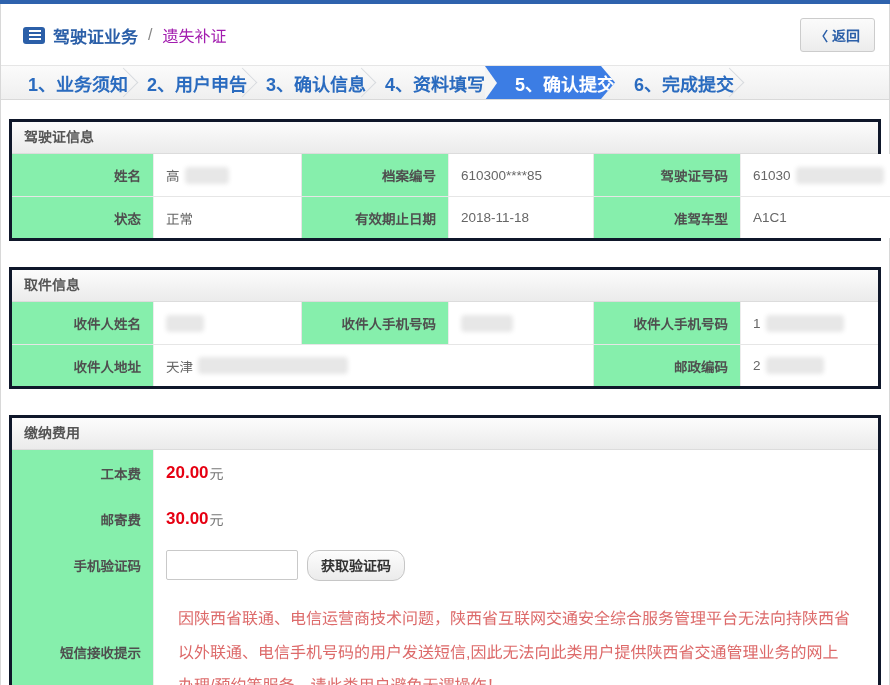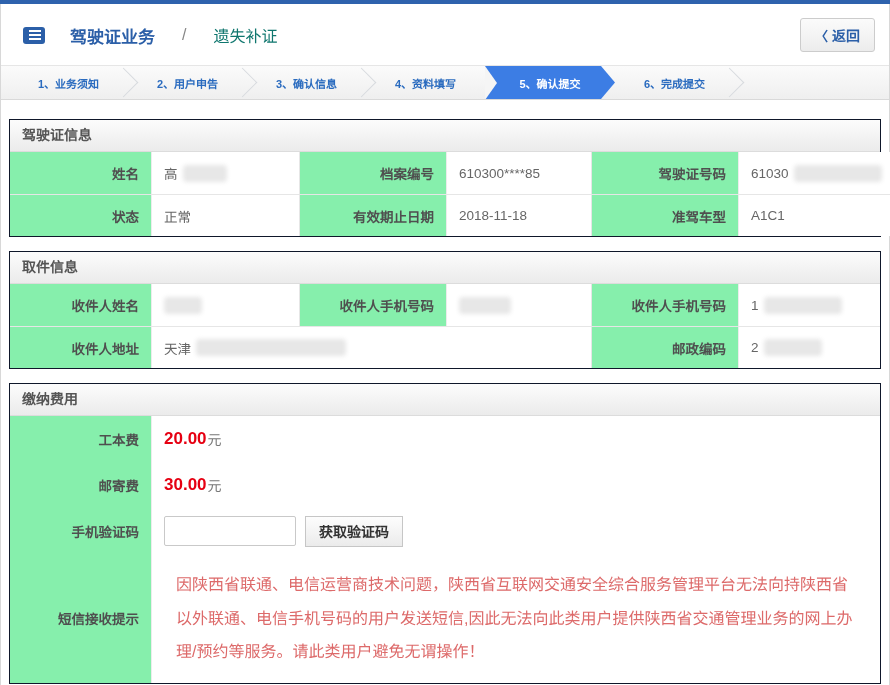--- a/index.html
+++ b/index.html
@@ -13,51 +13,51 @@
   }
   *{box-sizing:border-box;margin:0;padding:0;}
   html,body{width:890px;background:#fff;}
   body{font-family:"Liberation Sans","DejaVu Sans",sans-serif;color:#555;}
   .top-accent{height:4px;background:var(--top-bar);}
   .page{width:890px;min-height:681px;border:1px solid #d8d8d8;border-top:none;background:#fff;}
 
   
   .header{display:flex;align-items:center;justify-content:space-between;
           padding:14px 14px 13px 22px;border-bottom:1px solid #e6e6e6;}
-  .title-wrap{display:flex;align-items:center;gap:25px;}
+  .title-wrap{display:flex;align-items:center;gap:8px;}
   .list-icon{width:22px;height:17px;border-radius:3px;background:var(--title-blue);
     background-image:linear-gradient(#fff,#fff),linear-gradient(#fff,#fff),linear-gradient(#fff,#fff);
     background-size:12px 2px,12px 2px,12px 2px;background-position:6px 3px,6px 7px,6px 11px;
     background-repeat:no-repeat;display:inline-block;}
   .main-title{color:var(--title-blue);font-size:17px;font-weight:bold;}
   .title-sep{color:#888;font-size:16px;margin:0 2px;}
-  .sub-title{color:#0f766e;font-size:16px;}
+  .sub-title{color:#a21caf;font-size:16px;}
   .back-btn{display:inline-flex;align-items:center;gap:4px;padding:6px 14px;
     border:1px solid #cccccc;border-radius:3px;background:linear-gradient(#fbfbfb,#ececec);
     color:var(--title-blue);font-size:14px;font-weight:bold;cursor:pointer;}
   .back-arrow{font-size:13px;font-weight:bold;}
 
   
   .steps{position:relative;display:flex;align-items:stretch;height:34px;
     background:linear-gradient(#fbfbfb,#efefef);border-bottom:1px solid #d9d9d9;padding-left:8px;}
-  .step{position:relative;width:119px;display:flex;align-items:center;justify-content:center;
-    color:var(--step-blue);font-size:11px;font-weight:bold;cursor:pointer;}
+  .step{position:relative;width:119px;display:flex;align-items:center;justify-content:flex-end;
+    color:var(--step-blue);font-size:18px;font-weight:bold;cursor:pointer;}
   .step .sep{position:absolute;right:-6px;top:6px;width:21px;height:21px;
     border-top:1px solid #d7dade;border-right:1px solid #d7dade;transform:rotate(45deg);
     pointer-events:none;}
   .step.active{background:var(--active-step);color:#fff;width:130px;
     clip-path:polygon(0 0,calc(100% - 14px) 0,100% 50%,calc(100% - 14px) 100%,0 100%);}
   .step.active::before{content:"";position:absolute;left:0;top:0;
     border-top:17px solid transparent;border-bottom:17px solid transparent;
     border-left:12px solid #f5f5f5;}
   .step.after-active .sep{right:-6px;}
 
   
   .content{padding:19px 8px 0 8px;}
-  .section{margin-bottom:14px;border:1px solid #0f172a;}
+  .section{margin-bottom:26px;border:3px solid #0f172a;}
   .section-header{height:32px;line-height:31px;padding:0 12px;font-size:14px;font-weight:bold;
     color:#555;background:linear-gradient(#fcfcfc,#ebebeb);border-bottom:1px solid #dcdcdc;}
   .grid{display:grid;}
   .grid-6{grid-template-columns:142px 148px 147px 145px 147px 1fr;}
   .grid-2{grid-template-columns:142px 1fr;}
   .cell{display:flex;align-items:center;min-height:42px;font-size:13.5px;border-top:1px solid #e6e6e6;}
   .grid > .cell:nth-child(-n+6){border-top:none;}
   .grid-2 > .cell:nth-child(-n+2){border-top:none;}
   .label-cell{background:#86efac;justify-content:flex-end;text-align:right;
     padding:6px 12px 6px 6px;font-weight:bold;color:#4f4f4f;border-right:1px solid #ececec;}
@@ -67,21 +67,21 @@
 
   .blur-blob{display:inline-block;height:17px;background:#e7e7e7;border-radius:4px;
     filter:blur(2px);margin-left:5px;vertical-align:middle;}
 
   .fee-row .cell{min-height:46px;}
   .amount{color:var(--fee-red);font-weight:bold;font-size:17px;}
   .unit{color:#777;font-size:14px;margin-left:1px;}
 
   .captcha-input{width:132px;height:30px;border:1px solid #c9c9c9;border-radius:2px;
     margin-right:9px;padding:0 6px;font-size:13px;}
-  .captcha-btn{height:31px;padding:0 13px;border:1px solid #c6c6c6;border-radius:0;
+  .captcha-btn{height:31px;padding:0 13px;border:1px solid #c6c6c6;border-radius:12px;
     background:linear-gradient(#fdfdfd,#ebebeb);font-size:14px;font-weight:bold;color:#333;cursor:pointer;}
 
   .notice-row .cell{min-height:66px;}
   .notice-text{color:var(--notice-red);font-size:16px;line-height:2.1;padding:8px 16px 8px 12px;
     display:block;align-self:center;}
 
   
   .footer{display:flex;justify-content:flex-end;gap:14px;padding:14px 60px 14px 0;}
 </style>
 </head>

